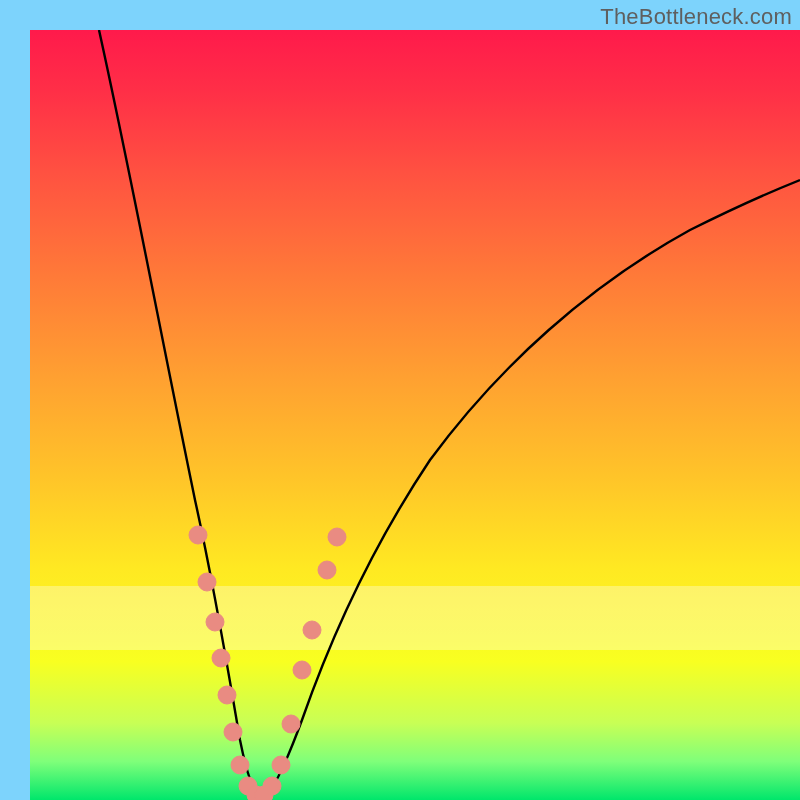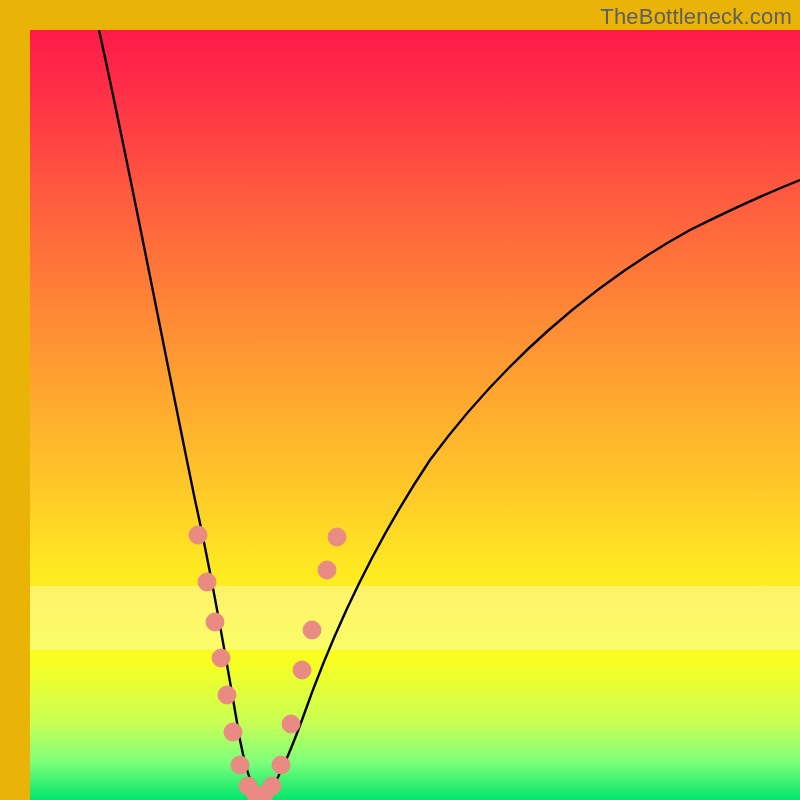--- a/index.html
+++ b/index.html
@@ -8,21 +8,21 @@
     width: 800px;
     height: 800px;
     overflow: hidden;
     background: #000;
     font-family: Arial, Helvetica, sans-serif;
   }
   .frame {
     position: relative;
     width: 800px;
     height: 800px;
-    background: #eab308;
+    background: #7dd3fc;
   }
   .plot-area {
     position: absolute;
     left: 30px;
     top: 30px;
     width: 770px;
     height: 770px;
     background: linear-gradient(to bottom,
       #ff1a4b 0%,
       #ff2f47 8%,

